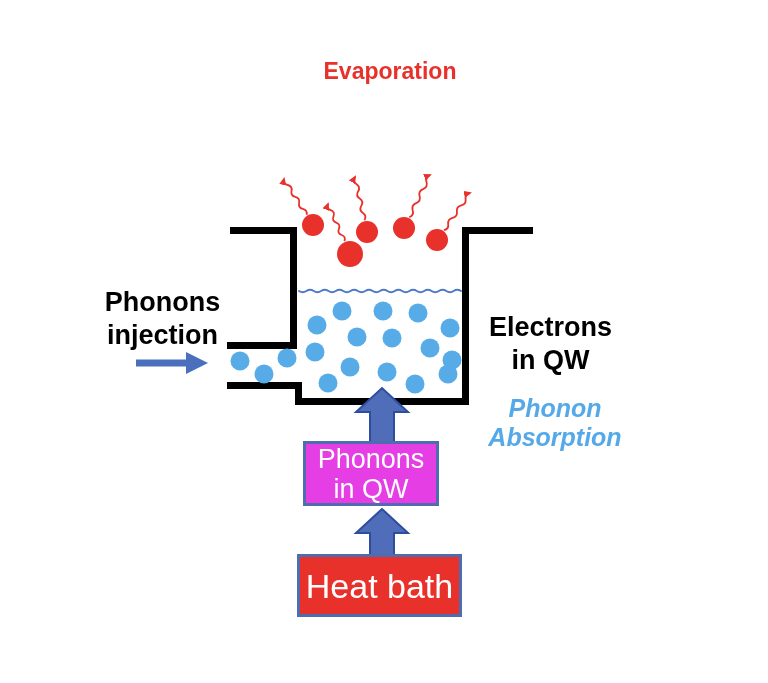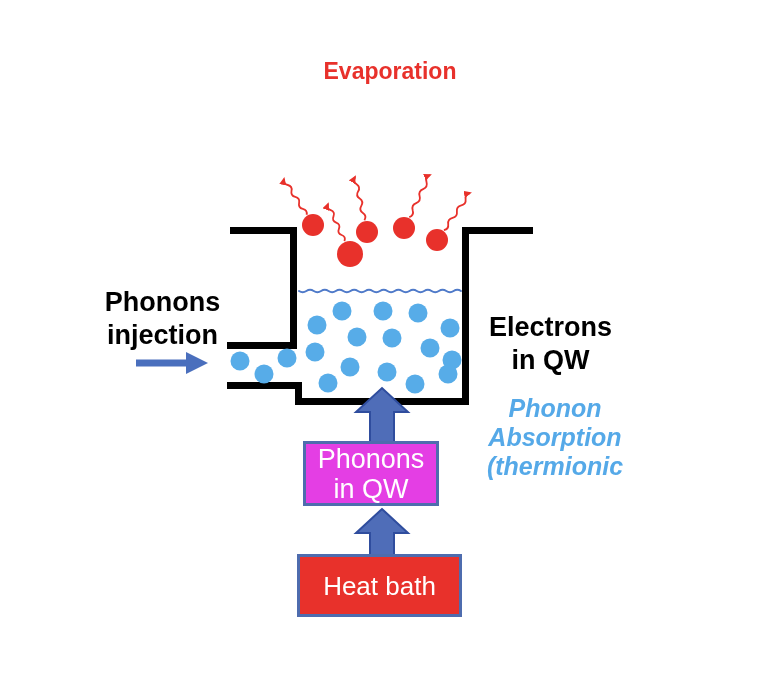--- a/index.html
+++ b/index.html
@@ -26,21 +26,21 @@
   .eqw-label{left:468px;width:165px;top:311px;color:var(--black);font-size:27px;line-height:33px;}
   .phonon-label{left:455px;width:200px;top:394px;color:var(--light_blue);font-size:25px;line-height:29px;font-style:italic;}
 
   
   .dbox{
     position:absolute;box-sizing:border-box;color:#fff;text-align:center;
     display:flex;flex-direction:column;justify-content:center;
     border:3px solid var(--box_border);
   }
   .phonons-box{left:303px;top:441px;width:136px;height:65px;background:var(--magenta);font-size:27px;line-height:30px;}
-  .heat-bath-box{left:297px;top:554px;width:165px;height:63px;background:var(--red);font-size:26px;line-height:30px;text-align:center;}
+  .heat-bath-box{left:297px;top:554px;width:165px;height:63px;background:var(--red);font-size:34px;line-height:30px;text-align:center;}
 </style>
 </head>
 <body>
 
 <div class="stage">
 
   <svg id="diagram-svg" width="768" height="683" viewBox="0 0 768 683">
     <defs>
       <marker id="squiggle-head" markerWidth="10" markerHeight="10" refX="6" refY="3.5" orient="auto" markerUnits="userSpaceOnUse">
         <path d="M0,0 L8,3.5 L0,7 Z"></path>
@@ -105,21 +105,20 @@
   </div>
 
   <div class="txt eqw-label">
     <div>Electrons</div>
     <div>in QW</div>
   </div>
 
   <div class="txt phonon-label">
     <div>Phonon</div>
     <div>Absorption</div>
-    <div>(thermionic</div>
   </div>
 
   <div class="dbox phonons-box">
     <div>Phonons</div>
     <div>in QW</div>
   </div>
 
   <div class="dbox heat-bath-box">
     <div>Heat bath</div>
   </div>

